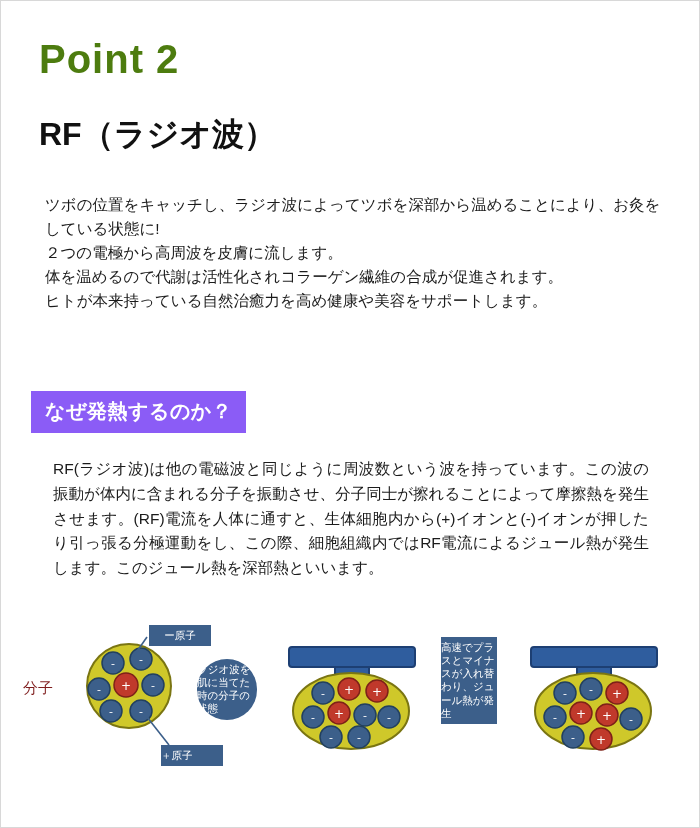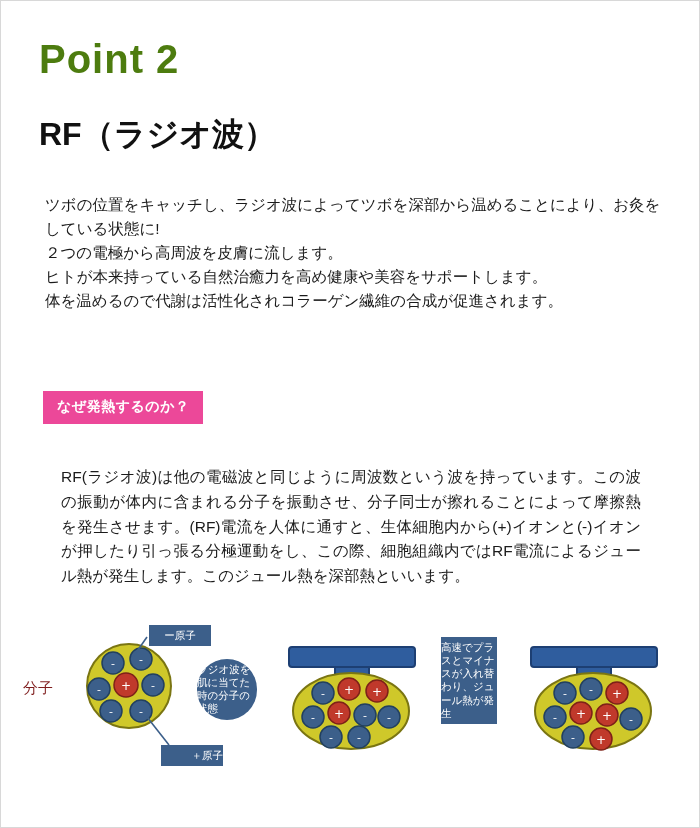--- a/index.html
+++ b/index.html
@@ -48,41 +48,41 @@
     width: 618px;
     font-size: 15.5px;
     line-height: 1.55;
     color: #1b1b1b;
   }
   .intro-block p {
     margin: 0;
   }
   .section-tag {
     position: absolute;
-    left: 42px;
+    left: 30px;
     top: 390px;
-    background: #ec4899;
+    background: #8b5cf6;
     color: #ffffff;
-    font-size: 14px;
+    font-size: 20px;
     font-weight: bold;
     padding: 7px 14px 8px 14px;
     letter-spacing: 0.5px;
   }
   .body-block {
     position: absolute;
     left: 44px;
     top: 448px;
     width: 612px;
     font-size: 15.5px;
     line-height: 1.6;
     color: #1b1b1b;
     text-align: justify;
   }
   .body-block p {
-    margin: 16px;
+    margin: 8px;
   }
   .figure {
     position: absolute;
     left: 0;
     top: 600px;
     width: 700px;
     height: 228px;
   }
   .fig-caption {
     position: absolute;
@@ -94,43 +94,43 @@
   .callout {
     position: absolute;
     background: #3c5f8a;
     color: #ffffff;
     font-size: 10.5px;
     line-height: 1.25;
     padding: 4px 0;
     box-sizing: border-box;
   }
   .callout.c1 { left: 148px; top: 24px; width: 62px; text-align: center; }
-  .callout.c2 { left: 160px; top: 144px; width: 62px; text-align: right; }
+  .callout.c2 { left: 160px; top: 144px; width: 62px; text-align: left; }
   .callout.c3 { left: 196px; top: 58px; width: 60px; border-radius: 30px; }
   .callout.c4 { left: 440px; top: 36px; width: 56px; }
   svg.figsvg {
     position: absolute;
     left: 0;
     top: 0;
   }
 </style>
 </head>
 <body>
 
 <div class="page">
 
   <div class="point-label">Point 2</div>
 
   <div class="main-title">RF（ラジオ波）</div>
 
   <div class="intro-block">
     <p>ツボの位置をキャッチし、ラジオ波によってツボを深部から温めることにより、お灸をしている状態に!</p>
     <p>２つの電極から高周波を皮膚に流します。</p>
+    <p>体を温めるので代謝は活性化されコラーゲン繊維の合成が促進されます。</p>
     <p>ヒトが本来持っている自然治癒力を高め健康や美容をサポートします。</p>
-    <p>体を温めるので代謝は活性化されコラーゲン繊維の合成が促進されます。</p>
   </div>
 
   <div class="section-tag">なぜ発熱するのか？</div>
 
   <div class="body-block">
     <p>RF(ラジオ波)は他の電磁波と同じように周波数という波を持っています。この波の振動が体内に含まれる分子を振動させ、分子同士が擦れることによって摩擦熱を発生させます。(RF)電流を人体に通すと、生体細胞内から(+)イオンと(-)イオンが押したり引っ張る分極運動をし、この際、細胞組織内ではRF電流によるジュール熱が発生します。このジュール熱を深部熱といいます。</p>
   </div>
 
   <div class="figure">
 

